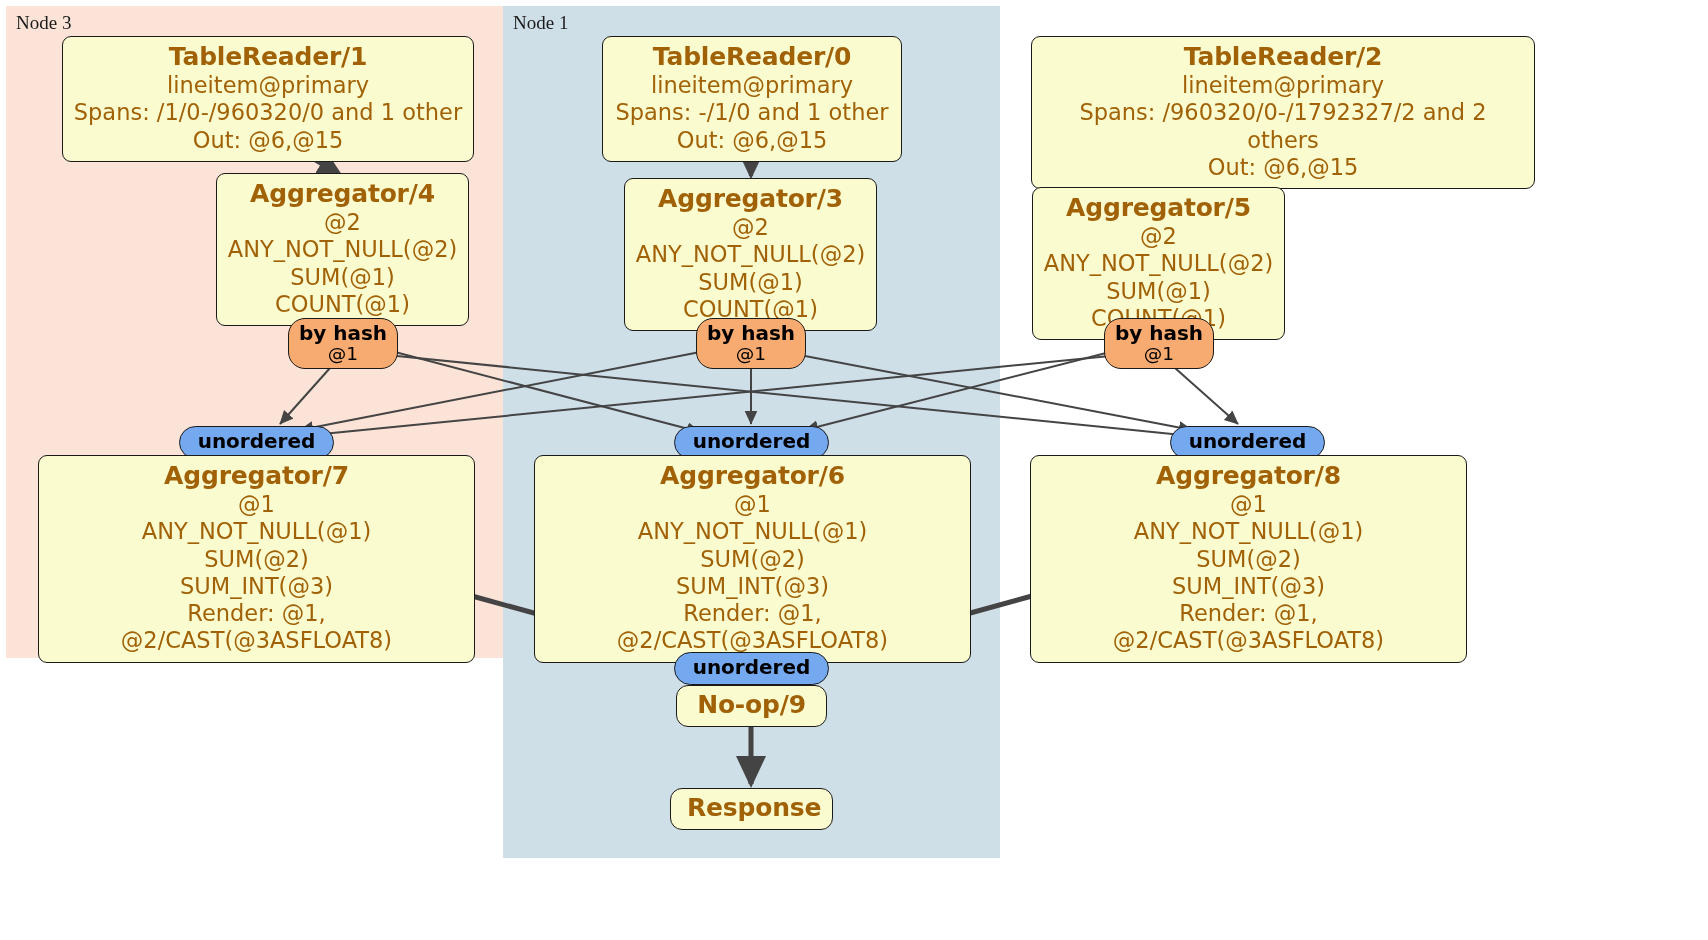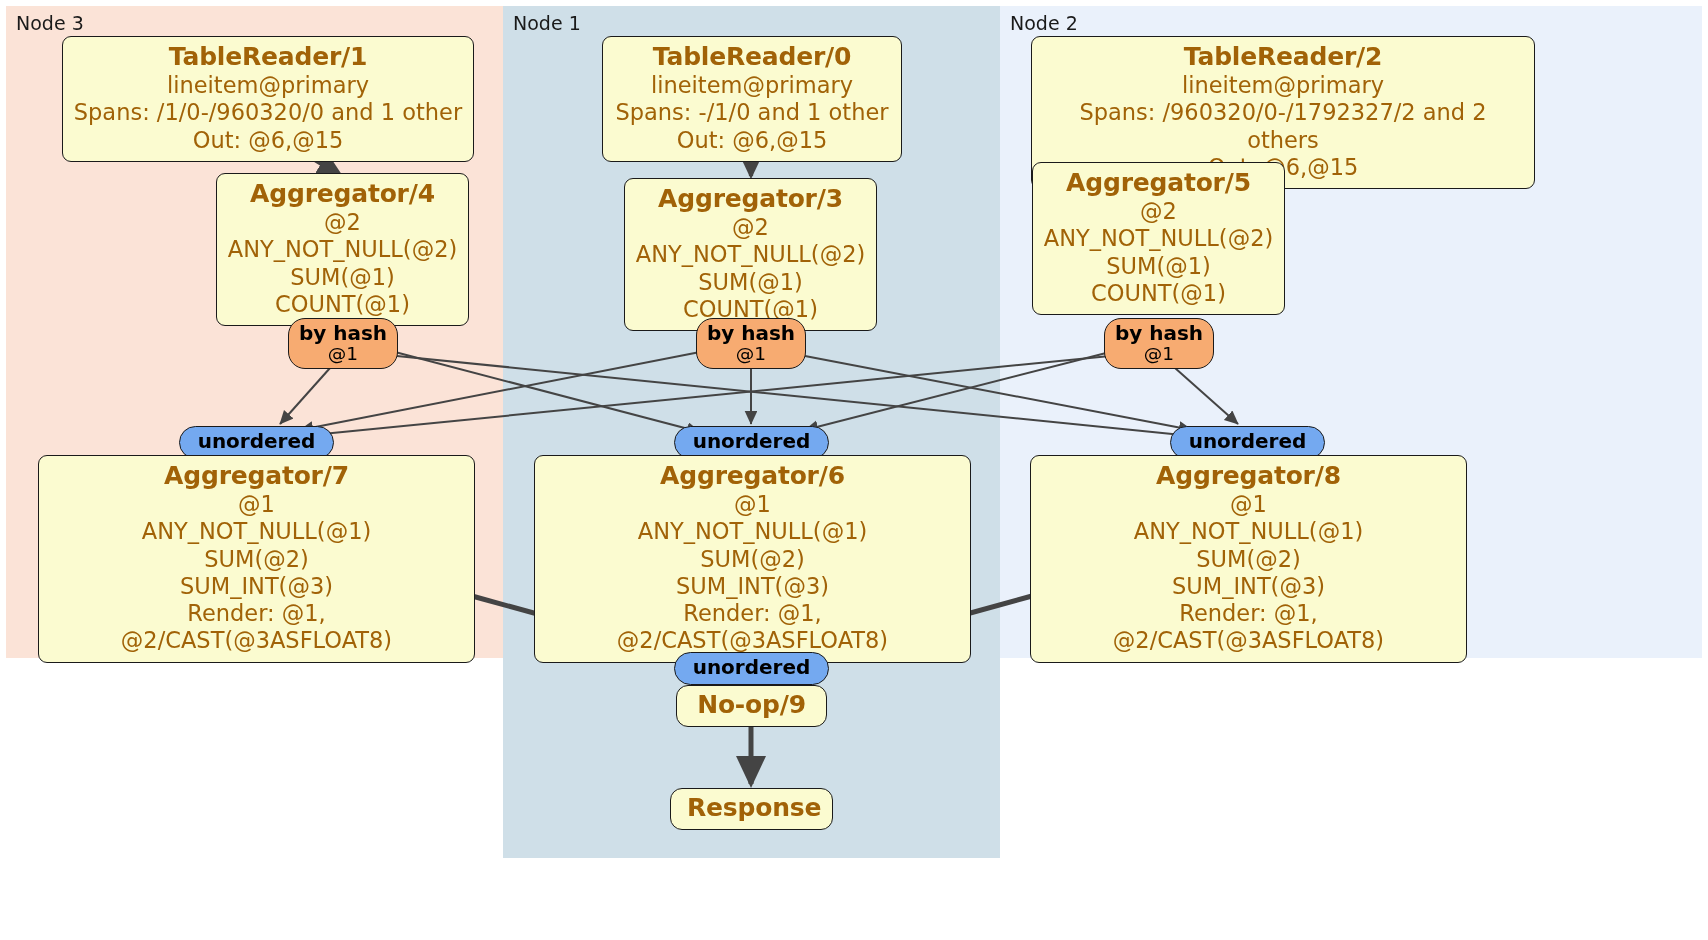--- a/index.html
+++ b/index.html
@@ -7,21 +7,21 @@
   body{
     font-family:"DejaVu Sans","Liberation Sans",sans-serif;
     width:1708px;height:940px;overflow:hidden;position:relative;
   }
   #stage{position:absolute;left:0;top:0;width:1708px;height:940px;}
 
   
   .panel{position:absolute;box-sizing:border-box;}
   .panel-label{
     position:absolute;left:10px;top:6px;
-    font-size:19px;color:#1a1a1a;white-space:nowrap;
+    font-size:19px;color:#1a1a1a;white-space:nowrap;font-family:Liberation Serif, serif;
   }
 
   
   .proc{
     position:absolute;box-sizing:border-box;
     background:#fbfbd0;border:1.6px solid #1a1a1a;border-radius:9px;
     text-align:center;padding:5px 10px 7px 10px;
     line-height:1.21;color:#a16207;
   }
   .proc .title{font-weight:bold;font-size:25px;letter-spacing:-.2px;}
@@ -51,23 +51,20 @@
 <div id="stage">
 
   <div class="panel" style="left:6px;top:6px;width:497px;height:652px;background:#fbe3d7;">
     <span class="panel-label">Node 3</span>
   </div>
 
   <div class="panel" style="left:503px;top:6px;width:497px;height:852px;background:#cfdfe8;">
     <span class="panel-label">Node 1</span>
   </div>
 
-  <div class="panel" style="left:1000px;top:6px;width:702px;height:652px;background:#eaf1fb;">
-    <span class="panel-label">Node 2</span>
-  </div>
 
   <svg id="edges">
     <defs>
       <marker id="ah" markerWidth="9" markerHeight="9" refX="6.6" refY="3.2" orient="auto" markerUnits="strokeWidth">
         <path d="M0,0 L7,3.2 L0,6.4 z" fill="#444"></path>
       </marker>
       <marker id="ahT" markerWidth="10" markerHeight="10" refX="5.6" refY="3.0" orient="auto" markerUnits="strokeWidth">
         <path d="M0,0 L6.4,3.0 L0,6.0 z" fill="#444"></path>
       </marker>
     </defs>
@@ -134,21 +131,21 @@
   </div>
 
   <div class="proc" style="left:624px;top:178px;width:253px;">
     <div class="title">Aggregator/3</div>
     <div class="line">@2</div>
     <div class="line">ANY_NOT_NULL(@2)</div>
     <div class="line">SUM(@1)</div>
     <div class="line">COUNT(@1)</div>
   </div>
 
-  <div class="proc" style="left:1032px;top:162px;width:253px;">
+  <div class="proc" style="left:1032px;top:187px;width:253px;">
     <div class="title">Aggregator/5</div>
     <div class="line">@2</div>
     <div class="line">ANY_NOT_NULL(@2)</div>
     <div class="line">SUM(@1)</div>
     <div class="line">COUNT(@1)</div>
   </div>
 
   <div class="pill hash" style="left:288px;top:318px;width:110px;height:51px;">
     <div class="pill-title">by hash</div>
     <div class="pill-sub">@1</div>

